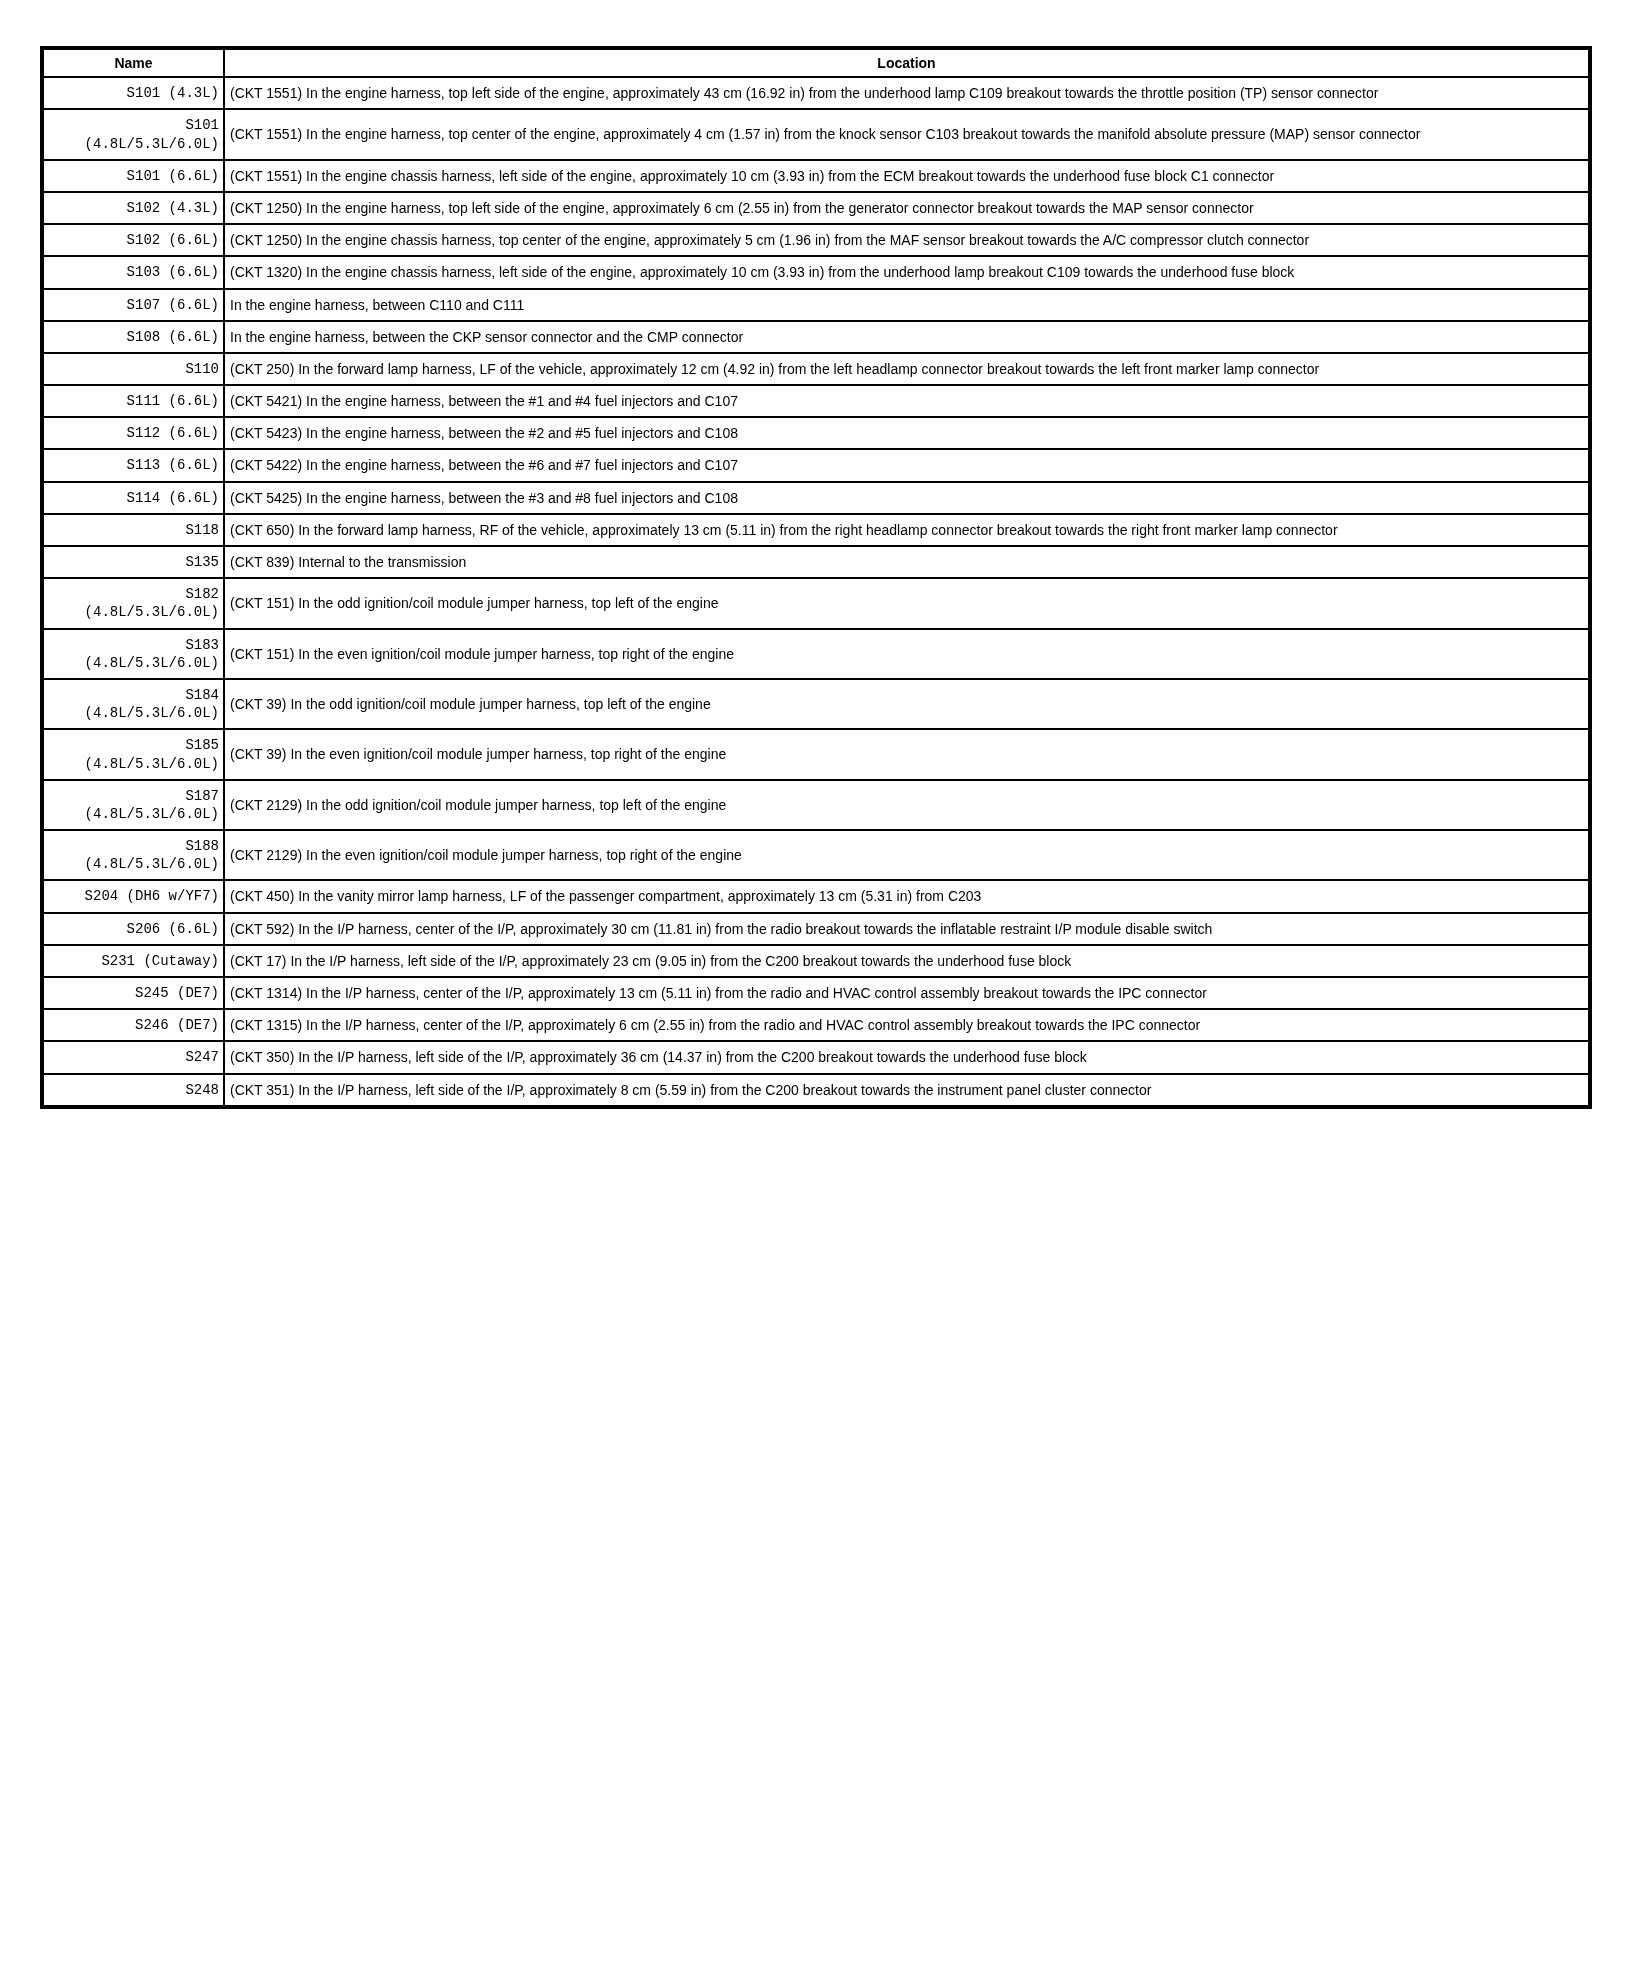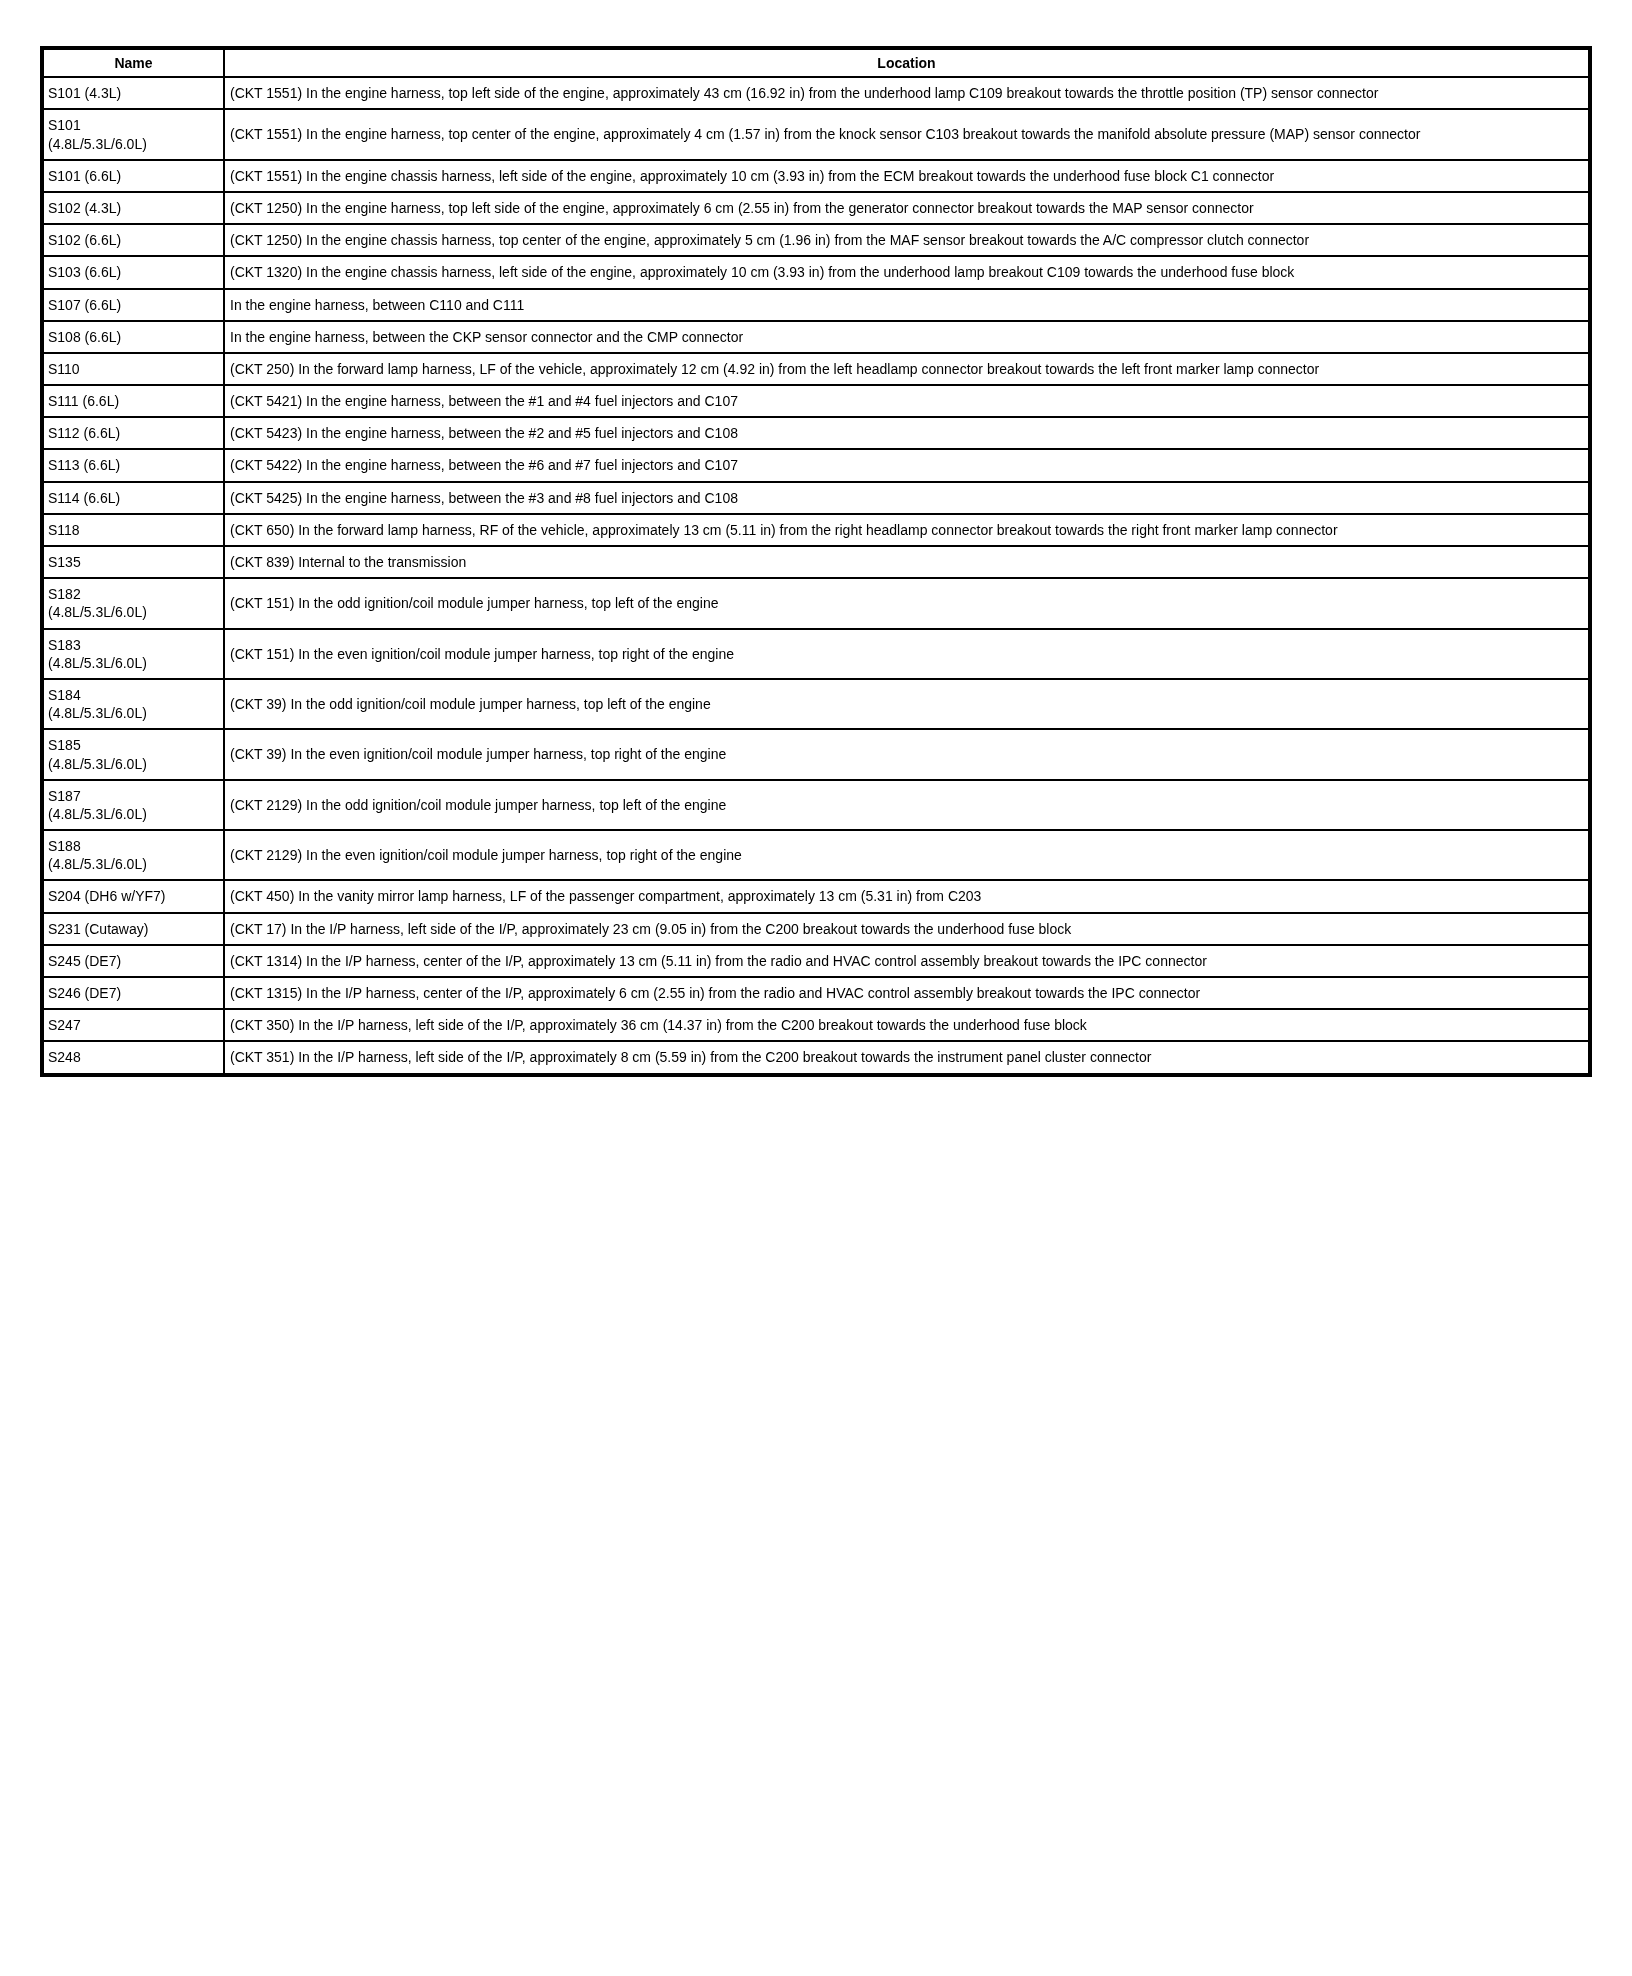--- a/index.html
+++ b/index.html
@@ -24,24 +24,25 @@
     font-size: 14px;
     line-height: 1.3;
   }
   th {
     font-weight: bold;
     text-align: center;
     padding: 4px 4px;
   }
   col.name-col { width: 182px; }
   td.name-cell {
-    text-align: left;
+    text-align: right;
     vertical-align: middle;
     white-space: pre-line;
     padding: 6px 4px;
+    font-family: Liberation Mono, monospace;
   }
   td.location-cell {
     text-align: left;
     vertical-align: middle;
     padding: 6px 8px 6px 5px;
   }
 </style>
 </head>
 <body>
 
@@ -169,20 +170,24 @@
     <td class="name-cell">S188
 (4.8L/5.3L/6.0L)</td>
     <td class="location-cell">(CKT 2129) In the even ignition/coil module jumper harness, top right of the engine</td>
   </tr>
 
   <tr>
     <td class="name-cell">S204 (DH6 w/YF7)</td>
     <td class="location-cell">(CKT 450) In the vanity mirror lamp harness, LF of the passenger compartment, approximately 13 cm (5.31 in) from C203</td>
   </tr>
 
+  <tr>
+    <td class="name-cell">S206 (6.6L)</td>
+    <td class="location-cell">(CKT 592) In the I/P harness, center of the I/P, approximately 30 cm (11.81 in) from the radio breakout towards the inflatable restraint I/P module disable switch</td>
+  </tr>
 
   <tr>
     <td class="name-cell">S231 (Cutaway)</td>
     <td class="location-cell">(CKT 17) In the I/P harness, left side of the I/P, approximately 23 cm (9.05 in) from the C200 breakout towards the underhood fuse block</td>
   </tr>
 
   <tr>
     <td class="name-cell">S245 (DE7)</td>
     <td class="location-cell">(CKT 1314) In the I/P harness, center of the I/P, approximately 13 cm (5.11 in) from the radio and HVAC control assembly breakout towards the IPC connector</td>
   </tr>

